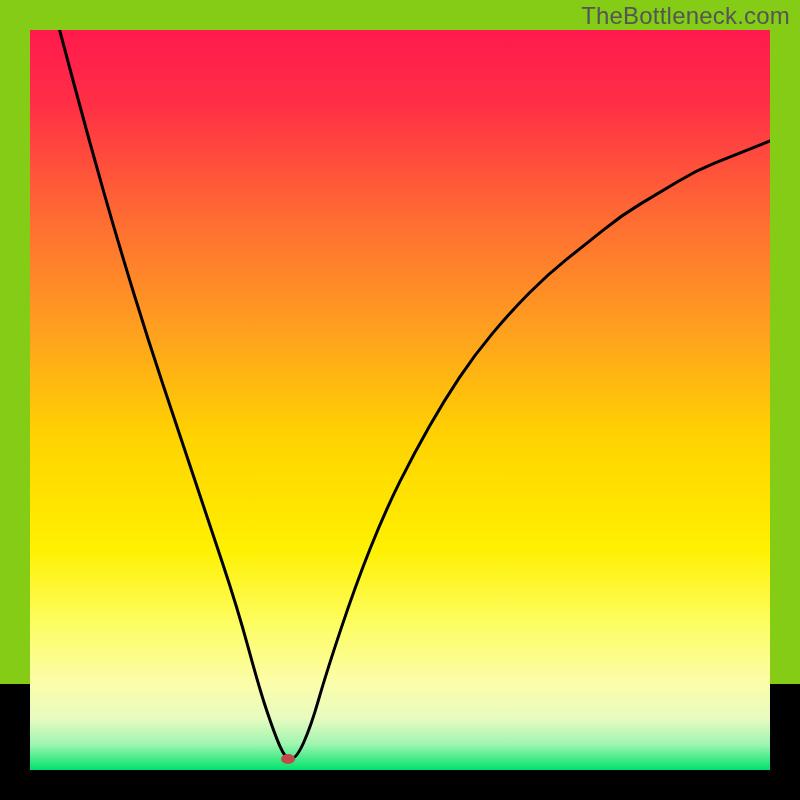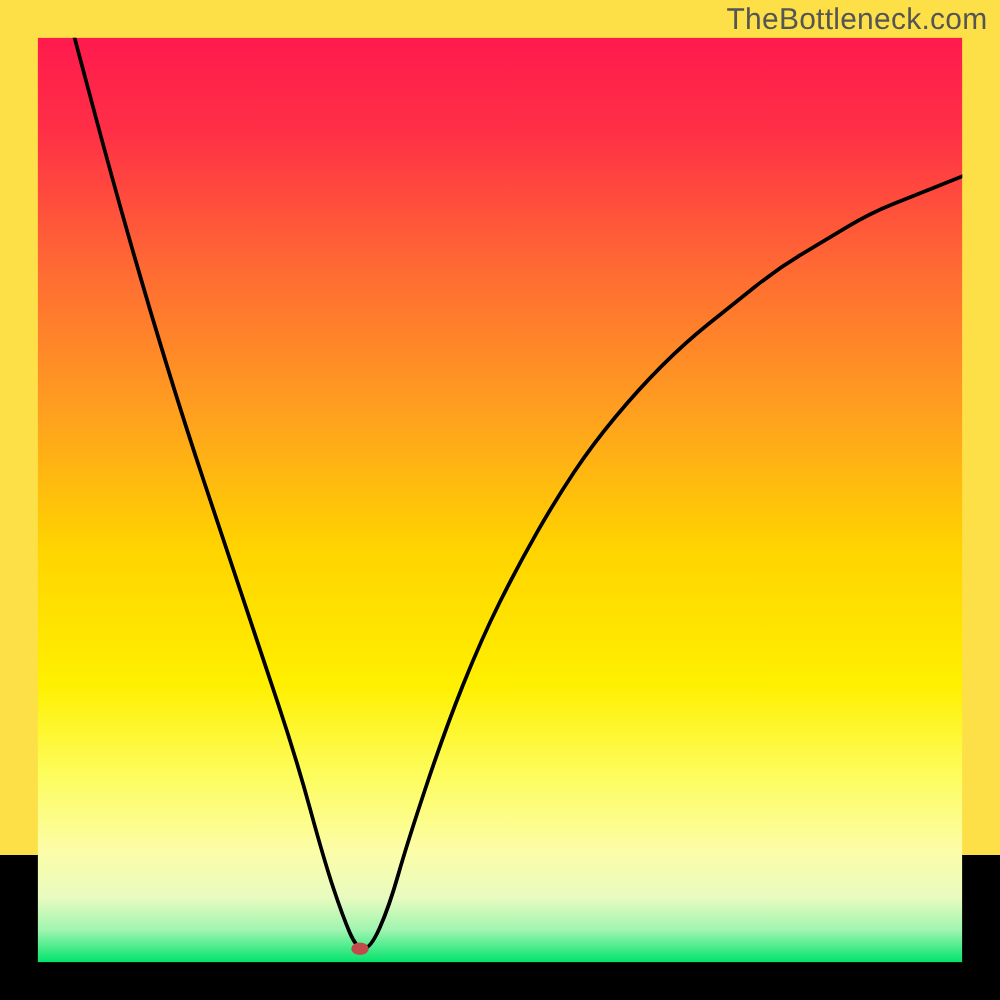--- a/index.html
+++ b/index.html
@@ -8,21 +8,21 @@
     width: 800px;
     height: 800px;
     background: #000;
     overflow: hidden;
     font-family: Arial, Helvetica, sans-serif;
   }
   .frame {
     position: relative;
     width: 800px;
     height: 684px;
-    background: #fde047;
+    background: #84cc16;
   }
   .watermark {
     position: absolute;
     top: 2px;
     right: 10px;
     color: #555;
     font-size: 24px;
     font-weight: 500;
     z-index: 5;
     letter-spacing: 0.2px;

